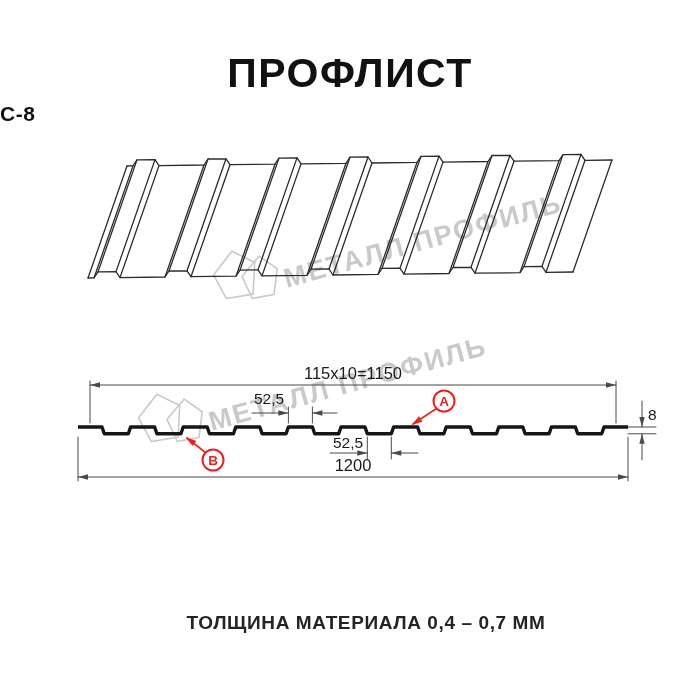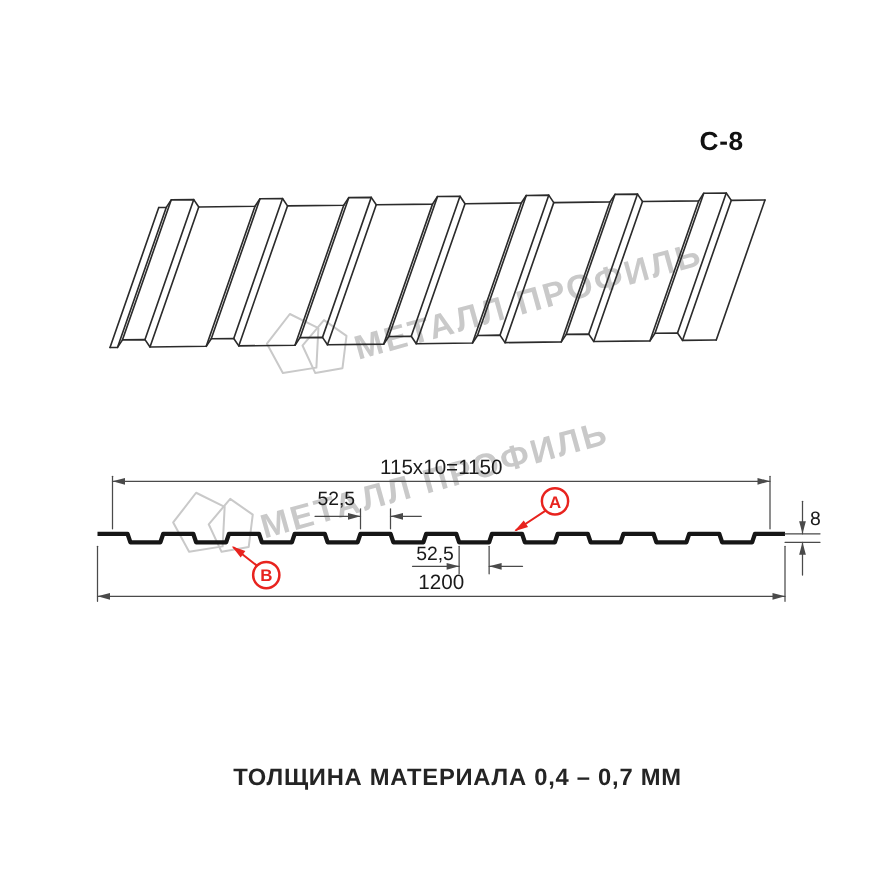--- a/index.html
+++ b/index.html
@@ -5,33 +5,34 @@
   html,body{margin:0;padding:0;background:#ffffff;}
   .page{
     position:relative;width:700px;height:700px;background:#ffffff;overflow:hidden;
     font-family:"Liberation Sans",sans-serif;
   }
   .title{
     position:absolute;top:50px;left:0;width:700px;text-align:center;
     font-size:41px;font-weight:bold;letter-spacing:1.5px;color:#111111;margin:0;
   }
   .subtitle{
-    position:absolute;top:102px;left:0;width:595px;text-align:right;
+    position:absolute;top:102px;left:0;width:595px;text-align:left;
     font-size:21px;font-weight:bold;letter-spacing:0.5px;color:#111111;
   }
   .footer{
     position:absolute;top:612px;left:0;width:700px;text-align:center;
     font-size:19px;font-weight:bold;letter-spacing:0.6px;color:#242424;padding-left:16px;
   }
   #drawing{position:absolute;left:0;top:0;}
 </style>
 </head>
 <body>
 
 <div class="page">
+  <h1 class="title">ПРОФЛИСТ</h1>
   <div class="subtitle">С-8</div>
   <svg id="drawing" width="700" height="700" viewBox="0 0 700 700">
       <g transform="translate(225,305) rotate(-15.5)">
         <path d="M3,-6 L-3,-32 L21,-50 L40,-33 L30,-3 Z" fill="none" stroke="#c9c9c9" stroke-width="1.6" stroke-linejoin="round"></path>
         <path d="M28,1 L24,-23 L46,-38 L60,-21 L50,3 Z" fill="none" stroke="#c9c9c9" stroke-width="1.6" stroke-linejoin="round"></path>
         <text x="64" y="0" font-size="27" font-family="&quot;Liberation Sans&quot;,sans-serif" fill="#c9c9c9" text-anchor="start" font-weight="bold" letter-spacing="2">МЕТАЛЛ ПРОФИЛЬ</text>
       </g>
       <g transform="translate(150,448) rotate(-15.5)">
         <path d="M3,-6 L-3,-32 L21,-50 L40,-33 L30,-3 Z" fill="none" stroke="#c9c9c9" stroke-width="1.6" stroke-linejoin="round"></path>
         <path d="M28,1 L24,-23 L46,-38 L60,-21 L50,3 Z" fill="none" stroke="#c9c9c9" stroke-width="1.6" stroke-linejoin="round"></path>

